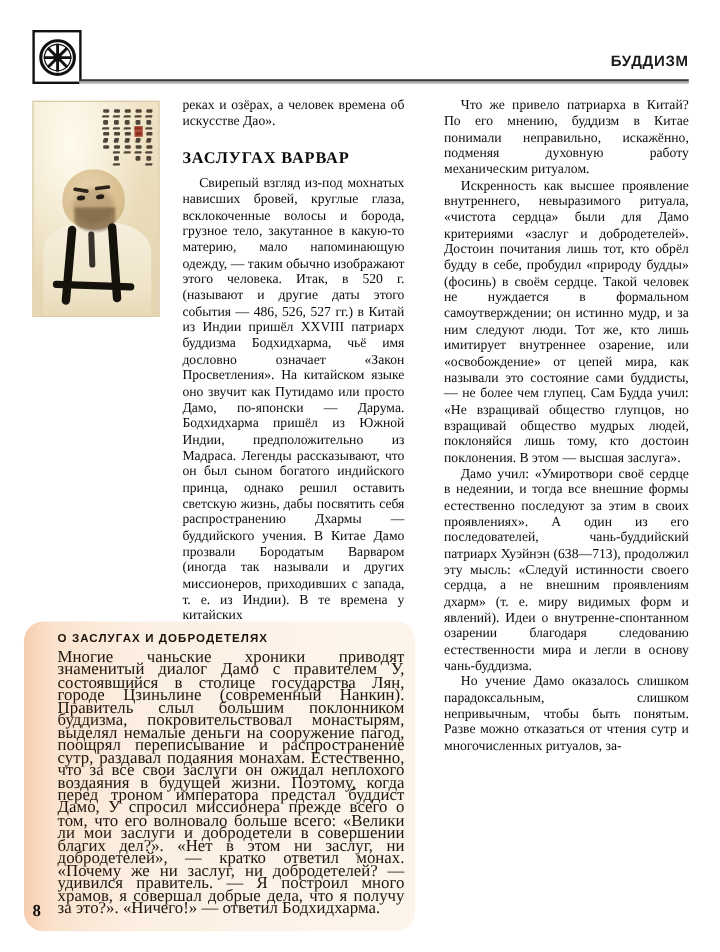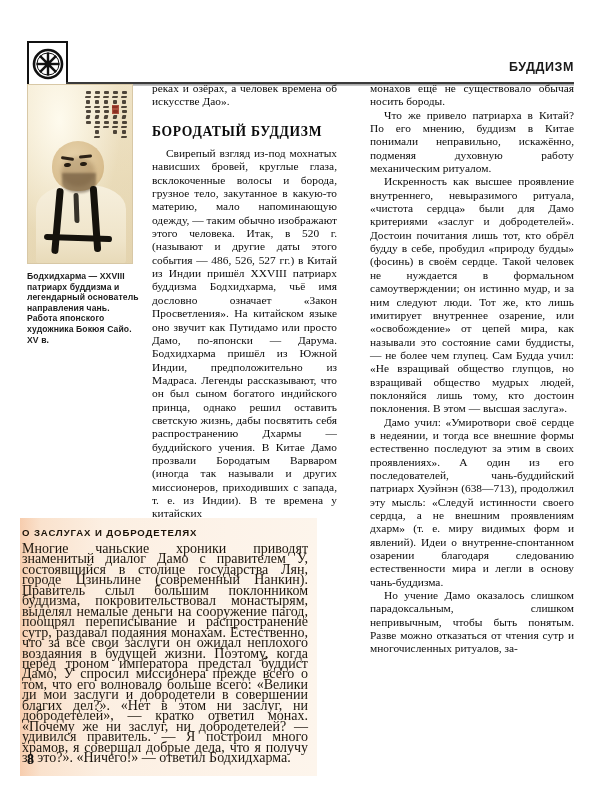--- a/index.html
+++ b/index.html
@@ -12,21 +12,21 @@
     height: 793px;
     position: relative;
     font-family: "Liberation Serif", "DejaVu Serif", serif;
     overflow: hidden;
     color: #0b0b0b;
   }
 
   
   .page-header {
     position: absolute;
-    left: 0; top: 16px;
+    left: 0; top: 0;
     width: 600px;
     height: 72px;
   }
   .wheel-box {
     position: absolute;
     left: 27px;
     top: 25px;
     width: 41px;
     height: 45px;
     border: 2px solid #111;
@@ -227,24 +227,25 @@
     line-height: 10.6px;
     color: #1b1b1b;
     letter-spacing: 0.1px;
   }
 
   
   .callout {
     position: absolute;
     left: 20px;
     top: 518px;
-    width: 297px;
-    padding: 9px 9px 12px 2px;
+    width: 326px;
+    padding: 9px 9px 12px 28px;
     box-sizing: border-box;
     background: linear-gradient(90deg, #f7cdae 0%, #fae2cd 7%, #fcefe2 28%, #fdf3e9 70%, #fdf5ec 100%);
+    border-radius: 16px;
   }
   .callout-title {
     font-family: "Liberation Sans", "DejaVu Sans", sans-serif;
     font-weight: bold;
     font-size: 9.6px;
     letter-spacing: 0.9px;
     color: #1a1208;
     margin-bottom: 6px;
   }
   .callout p {
@@ -356,31 +357,29 @@
     <div class="fig-brow l"></div>
     <div class="fig-brow r"></div>
     <div class="fig-eye l"></div>
     <div class="fig-eye r"></div>
     <div class="fig-beard"></div>
     <div class="fig-stroke s1"></div>
     <div class="fig-stroke s2"></div>
     <div class="fig-stroke s4"></div>
     <div class="fig-stroke s3"></div>
   </div>
-  <div class="figure-caption">Бодхидхарма — XXVIII патриарх буддизма и легендарный основатель направления чань. Работа японского художника Бокюя Сайо. XV в.</div>
 </div>
 
 <div class="col col-left">
   <p class="noindent">реках и озёрах, а человек времена об искусстве Дао».</p>
-  <h2 class="section-title">БОРОДАТЫЙ БУДДИЗМ</h2>
+  <h2 class="section-title">ЗАСЛУГАХ ВАРВАР</h2>
   <p>Свирепый взгляд из-под мохнатых нависших бровей, круглые глаза, всклокоченные волосы и борода, грузное тело, закутанное в какую-то материю, мало напоминающую одежду, — таким обычно изображают этого человека. Итак, в 520 г. (называют и другие даты этого события — 486, 526, 527 гг.) в Китай из Индии пришёл XXVIII патриарх буддизма Бодхидхарма, чьё имя дословно означает «Закон Просветления». На китайском языке оно звучит как Путидамо или просто Дамо, по-японски — Дарума. Бодхидхарма пришёл из Южной Индии, предположительно из Мадраса. Легенды рассказывают, что он был сыном богатого индийского принца, однако решил оставить светскую жизнь, дабы посвятить себя распространению Дхармы — буддийского учения. В Китае Дамо прозвали Бородатым Варваром (иногда так называли и других миссионеров, приходивших с запада, т. е. из Индии). В те времена у китайских</p>
 </div>
 
 <div class="col col-right">
-  <p class="noindent">монахов ещё не существовало обычая носить бороды.</p>
   <p>Что же привело патриарха в Китай? По его мнению, буддизм в Китае понимали неправильно, искажённо, подменяя духовную работу механическим ритуалом.</p>
   <p>Искренность как высшее проявление внутреннего, невыразимого ритуала, «чистота сердца» были для Дамо критериями «заслуг и добродетелей». Достоин почитания лишь тот, кто обрёл будду в себе, пробудил «природу будды» (фосинь) в своём сердце. Такой человек не нуждается в формальном самоутверждении; он истинно мудр, и за ним следуют люди. Тот же, кто лишь имитирует внутреннее озарение, или «освобождение» от цепей мира, как называли это состояние сами буддисты, — не более чем глупец. Сам Будда учил: «Не взращивай общество глупцов, но взращивай общество мудрых людей, поклоняйся лишь тому, кто достоин поклонения. В этом — высшая заслуга».</p>
   <p>Дамо учил: «Умиротвори своё сердце в недеянии, и тогда все внешние формы естественно последуют за этим в своих проявлениях». А один из его последователей, чань-буддийский патриарх Хуэйнэн (638—713), продолжил эту мысль: «Следуй истинности своего сердца, а не внешним проявлениям дхарм» (т. е. миру видимых форм и явлений). Идеи о внутренне-спонтанном озарении благодаря следованию естественности мира и легли в основу чань-буддизма.</p>
   <p>Но учение Дамо оказалось слишком парадоксальным, слишком непривычным, чтобы быть понятым. Разве можно отказаться от чтения сутр и многочисленных ритуалов, за-</p>
 </div>
 
 <aside class="callout">
   <div class="callout-title">О ЗАСЛУГАХ И ДОБРОДЕТЕЛЯХ</div>
   <p class="noindent">Многие чаньские хроники приводят знаменитый диалог Дамо с правителем У, состоявшийся в столице государства Лян, городе Цзиньлине (современный Нанкин). Правитель слыл большим поклонником буддизма, покровительствовал монастырям, выделял немалые деньги на сооружение пагод, поощрял переписывание и распространение сутр, раздавал подаяния монахам. Естественно, что за все свои заслуги он ожидал неплохого воздаяния в будущей жизни. Поэтому, когда перед троном императора предстал буддист Дамо, У спросил миссионера прежде всего о том, что его волновало больше всего: «Велики ли мои заслуги и добродетели в совершении благих дел?». «Нет в этом ни заслуг, ни добродетелей», — кратко ответил монах. «Почему же ни заслуг, ни добродетелей? — удивился правитель. — Я построил много храмов, я совершал добрые дела, что я получу за это?». «Ничего!» — ответил Бодхидхарма.</p>
 </aside>

